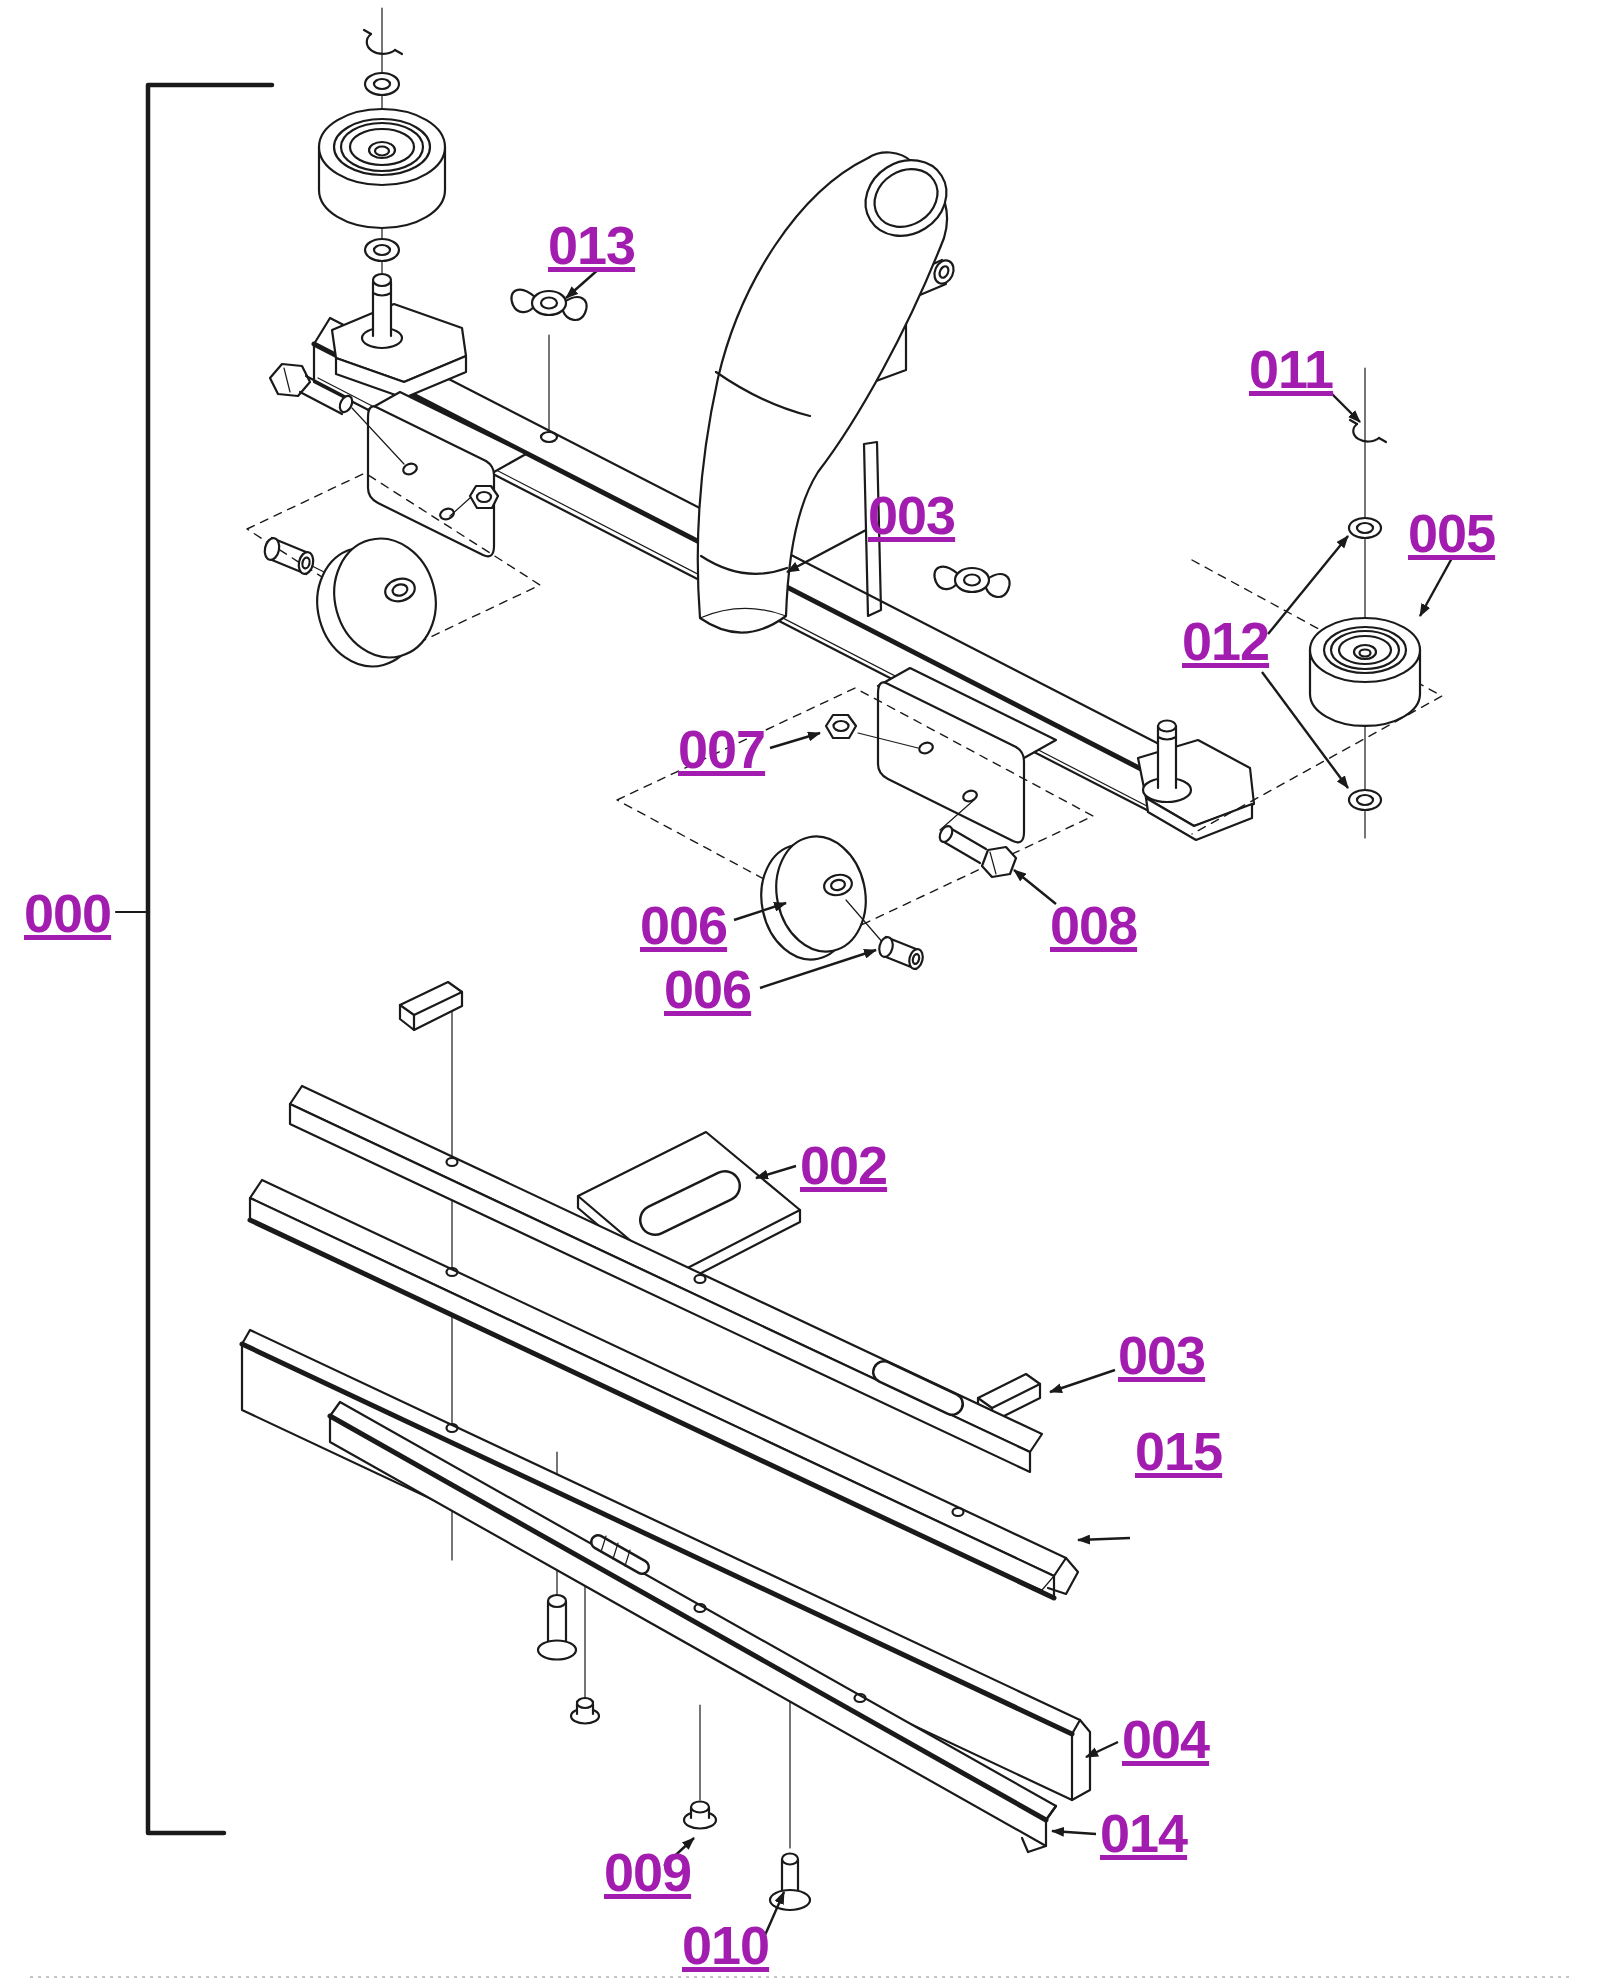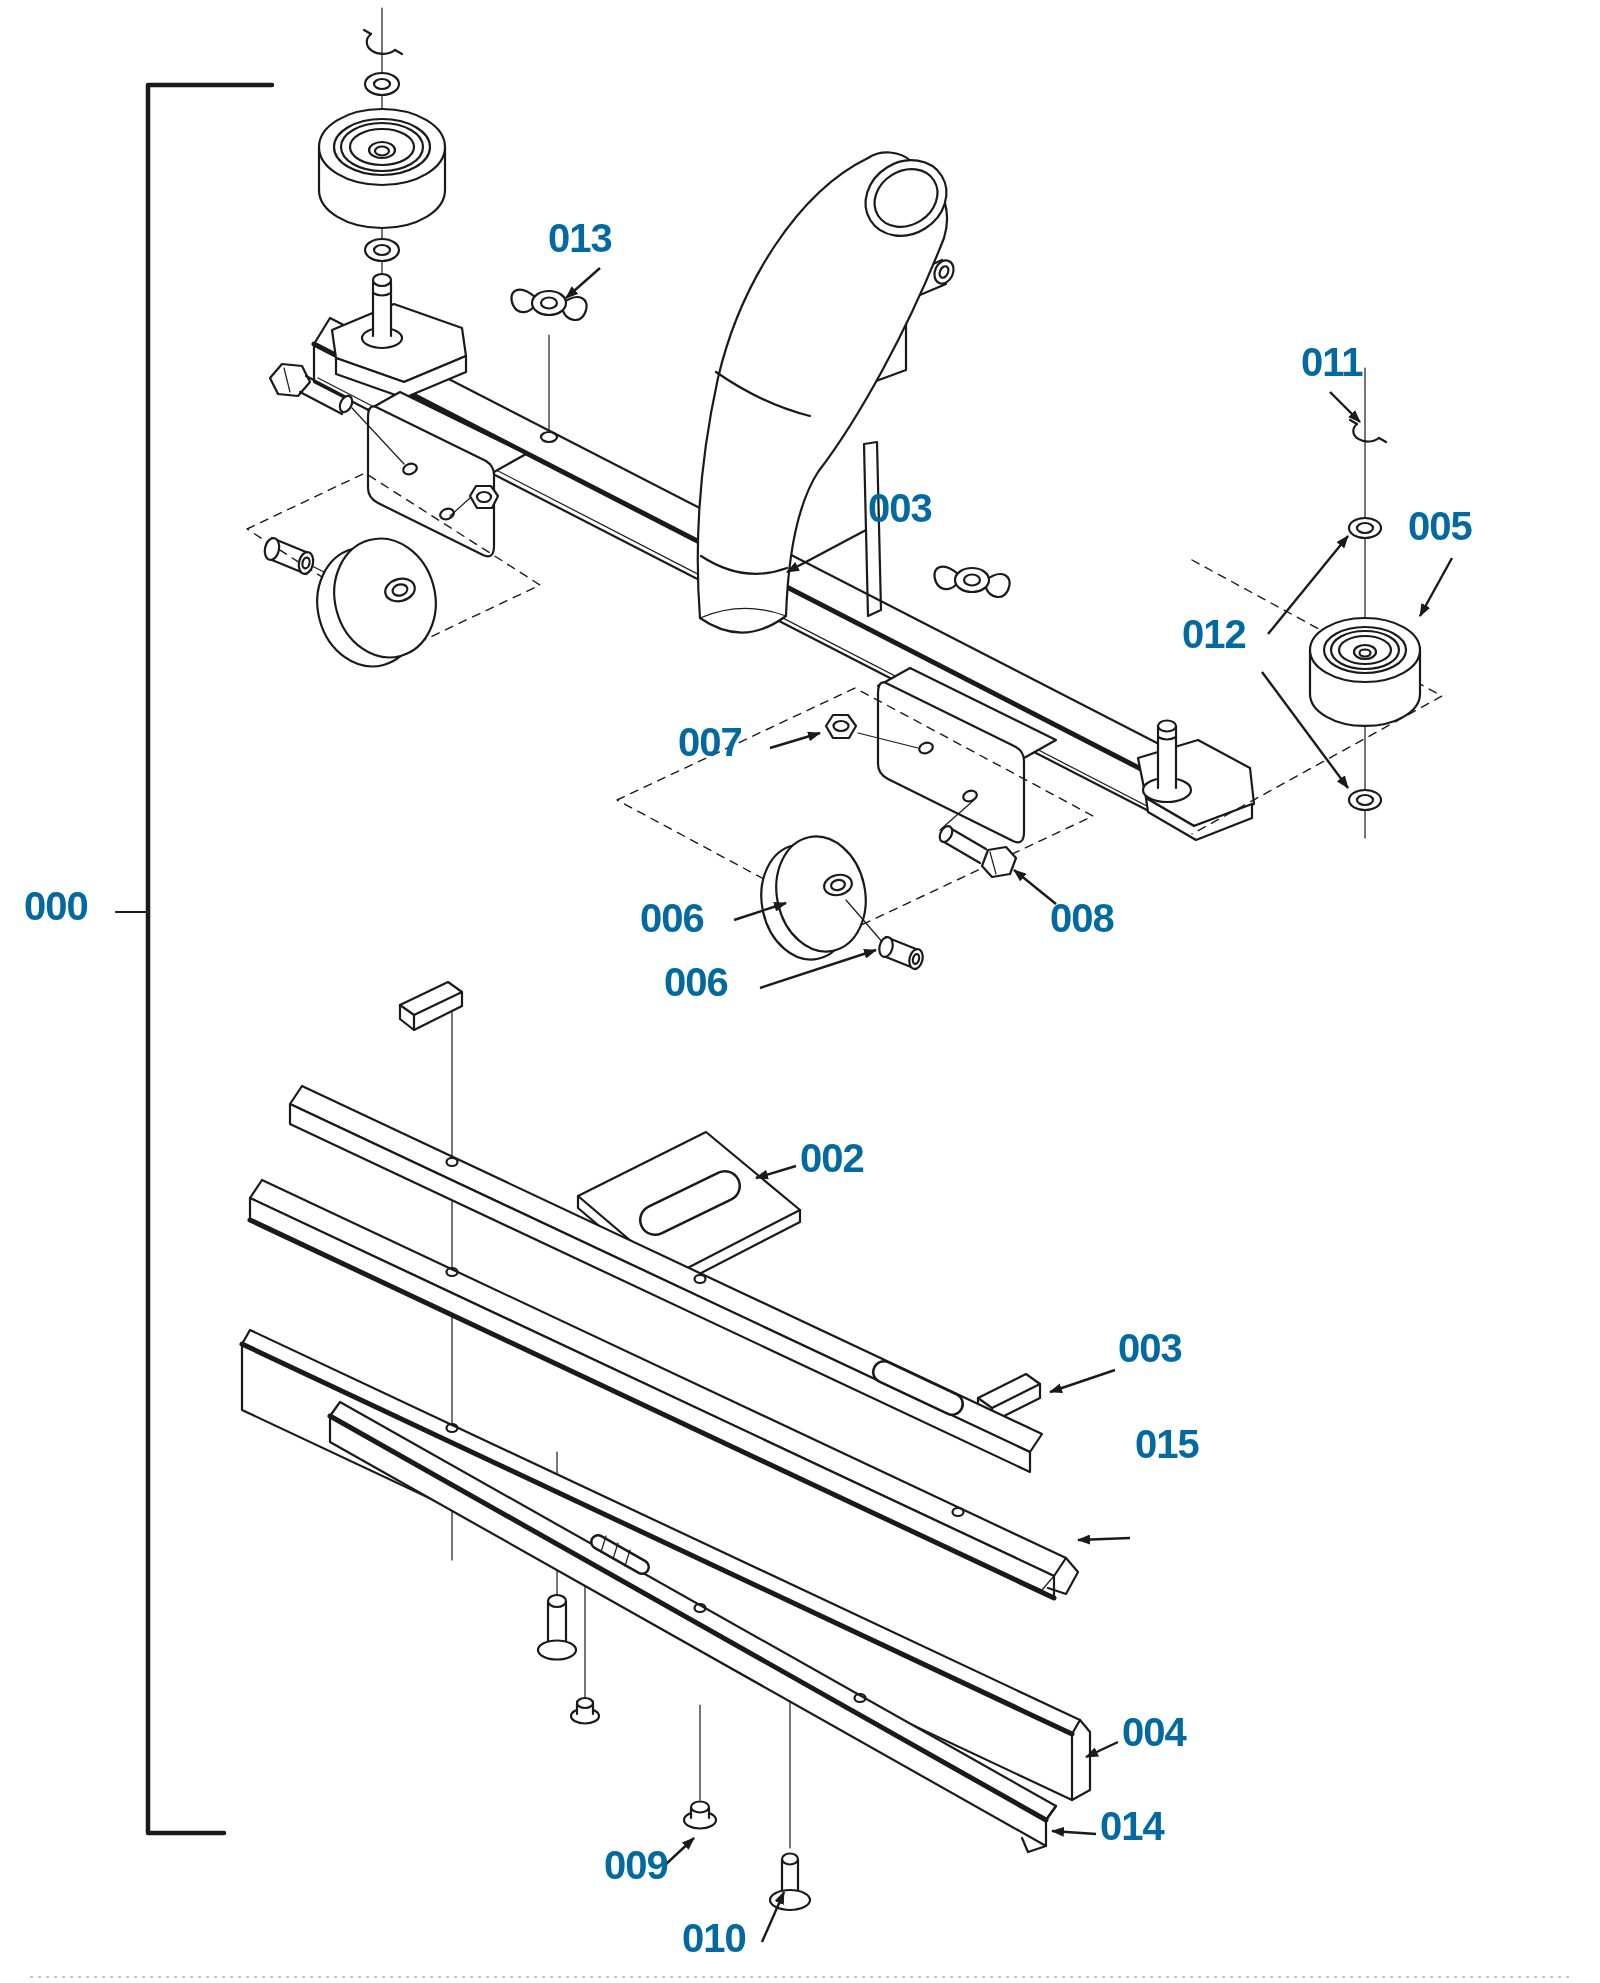--- a/index.html
+++ b/index.html
@@ -5,22 +5,22 @@
   html,body{margin:0;padding:0;background:#e8e8e8;}
   .stage{position:relative;width:1600px;height:1983px;background:#ffffff;overflow:hidden;
          font-family:"Liberation Sans", sans-serif;}
   .stage svg{position:absolute;left:0;top:0;}
   svg .ln{stroke:#1a1a1a;fill:none;stroke-width:2.2;stroke-linejoin:round;stroke-linecap:round;}
   svg .w{fill:#ffffff;}
   svg .bold{stroke-width:5;}
   svg .thin{stroke-width:1.2;}
   svg .b45{stroke-width:4.5;}
   svg .dsh{stroke-dasharray:8 7;stroke-width:1.4;}
-  .callout{position:absolute;font-weight:700;font-size:40px;line-height:1;color:#0369a1;
-           letter-spacing:-1px;white-space:nowrap;}
+  .callout{position:absolute;font-weight:700;font-size:54px;line-height:1;color:#a21caf;
+           letter-spacing:-1px;white-space:nowrap;text-decoration:underline;}
 </style>
 </head>
 <body>
 
 <div class="stage">
 
 <svg width="1600" height="1983" viewBox="0 0 1600 1983">
   <defs>
     <marker id="ah" markerWidth="14" markerHeight="10" refX="12" refY="5" orient="auto" markerUnits="userSpaceOnUse">
       <path d="M0,0 L13,5 L0,10 Z" fill="#1a1a1a"></path>
@@ -335,21 +335,21 @@
     <line x1="1118" y1="1742" x2="1086" y2="1757" marker-end="url(#ah)"></line>
     <line x1="1096" y1="1834" x2="1052" y2="1831" marker-end="url(#ah)"></line>
     <line x1="664" y1="1866" x2="694" y2="1838" marker-end="url(#ah)"></line>
     <line x1="762" y1="1942" x2="784" y2="1892" marker-end="url(#ah)"></line>
   </g>
 </svg>
 
 <div class="callout" style="left:24px;top:886px"><span>000</span></div>
 <div class="callout" style="left:548px;top:218px"><span>013</span></div>
 <div class="callout" style="left:868px;top:488px"><span>003</span></div>
-<div class="callout" style="left:1301px;top:342px"><span>011</span></div>
+<div class="callout" style="left:1249px;top:342px"><span>011</span></div>
 <div class="callout" style="left:1408px;top:506px"><span>005</span></div>
 <div class="callout" style="left:1182px;top:614px"><span>012</span></div>
 <div class="callout" style="left:678px;top:722px"><span>007</span></div>
 <div class="callout" style="left:640px;top:898px"><span>006</span></div>
 <div class="callout" style="left:664px;top:962px"><span>006</span></div>
 <div class="callout" style="left:1050px;top:898px"><span>008</span></div>
 <div class="callout" style="left:800px;top:1138px"><span>002</span></div>
 <div class="callout" style="left:1118px;top:1328px"><span>003</span></div>
 <div class="callout" style="left:1135px;top:1424px"><span>015</span></div>
 <div class="callout" style="left:1122px;top:1712px"><span>004</span></div>

